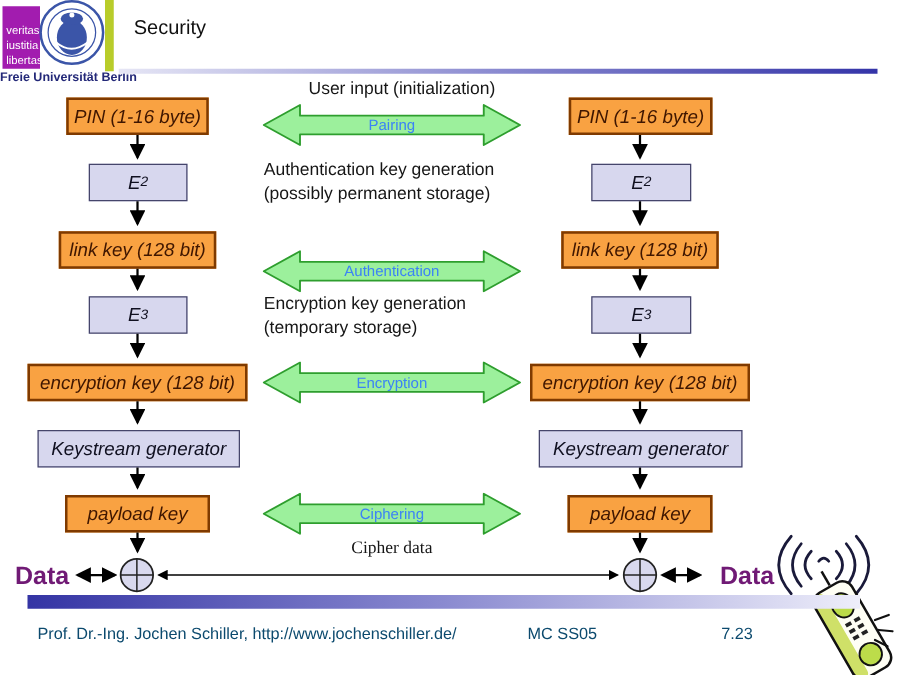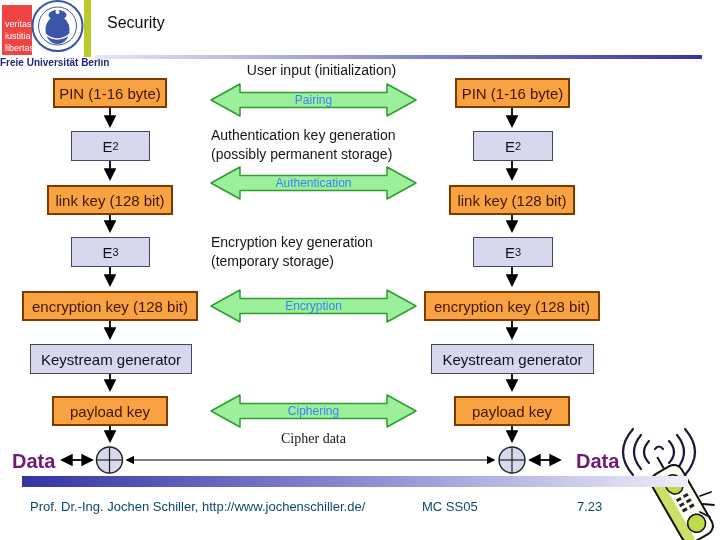--- a/index.html
+++ b/index.html
@@ -1,33 +1,33 @@
 <!DOCTYPE html>
 <html><head>
 <meta charset="utf-8">
 <style>
   html,body{margin:0;padding:0;background:#fff;}
   .slide{position:relative;width:720px;height:540px;background:#ffffff;
          font-family:"Liberation Sans",sans-serif;overflow:hidden;}
 
   
-  .motto-box{position:absolute;left:2px;top:5px;width:30px;height:50px;background:#ef4444;
+  .motto-box{position:absolute;left:2px;top:5px;width:30px;height:50px;background:#a21caf;
              color:#fff;font-size:9px;line-height:12px;padding-top:13px;box-sizing:border-box;
              text-align:left;padding-left:3px;}
   .seal{position:absolute;left:31px;top:0;}
   .green-strip{position:absolute;left:84px;top:0;width:7px;height:57px;background:#B8CC2A;}
   .university{position:absolute;left:0;top:57px;width:100px;font-size:10px;font-weight:bold;
               color:#232878;white-space:nowrap;}
   .page-title{position:absolute;left:107px;top:14px;font-size:16px;color:#101010;}
   .top-rule{position:absolute;left:95px;top:55px;width:607px;height:4px;
             background:linear-gradient(to right,#E6E6F5,#8A8AD0,#3434A8);}
 
   
   .box{position:absolute;display:flex;align-items:center;justify-content:center;
-       box-sizing:border-box;font-size:15px;white-space:nowrap;}
+       box-sizing:border-box;font-size:15px;white-space:nowrap;font-style:italic;}
   .orange{background:#F9A242;border:2px solid #7F3A00;color:#3F1600;}
   .lav{background:#D7D7EE;border:1px solid #45456B;color:#101020;}
   .box sub{font-size:11px;line-height:0;}
 
   
   .garrow{position:absolute;width:207px;height:34px;}
   .garrow svg{position:absolute;left:0;top:0;}
   .garrow-label{position:absolute;left:0;top:0;width:207px;height:34px;display:flex;
                 align-items:center;justify-content:center;font-size:12px;color:#3b82f6;}
 
@@ -123,21 +123,21 @@
       <polygon points="1,17 30,1 30,9.5 177,9.5 177,1 206,17 177,33 177,24.5 30,24.5 30,33" fill="#9CF09C" stroke="#2E9E2E" stroke-width="1.5" stroke-linejoin="round"></polygon>
     </svg>
     <span class="garrow-label">Pairing</span>
   </div>
 
   <div class="note" style="top:126px;">
     <div>Authentication key generation</div>
     <div>(possibly permanent storage)</div>
   </div>
 
-  <div class="garrow" style="left:210px;top:166px;">
+  <div class="garrow" style="left:210px;top:200px;">
     <svg width="207" height="34">
       <polygon points="1,17 30,1 30,9.5 177,9.5 177,1 206,17 177,33 177,24.5 30,24.5 30,33" fill="#9CF09C" stroke="#2E9E2E" stroke-width="1.5" stroke-linejoin="round"></polygon>
     </svg>
     <span class="garrow-label">Authentication</span>
   </div>
 
   <div class="note" style="top:233px;">
     <div>Encryption key generation</div>
     <div>(temporary storage)</div>
   </div>

